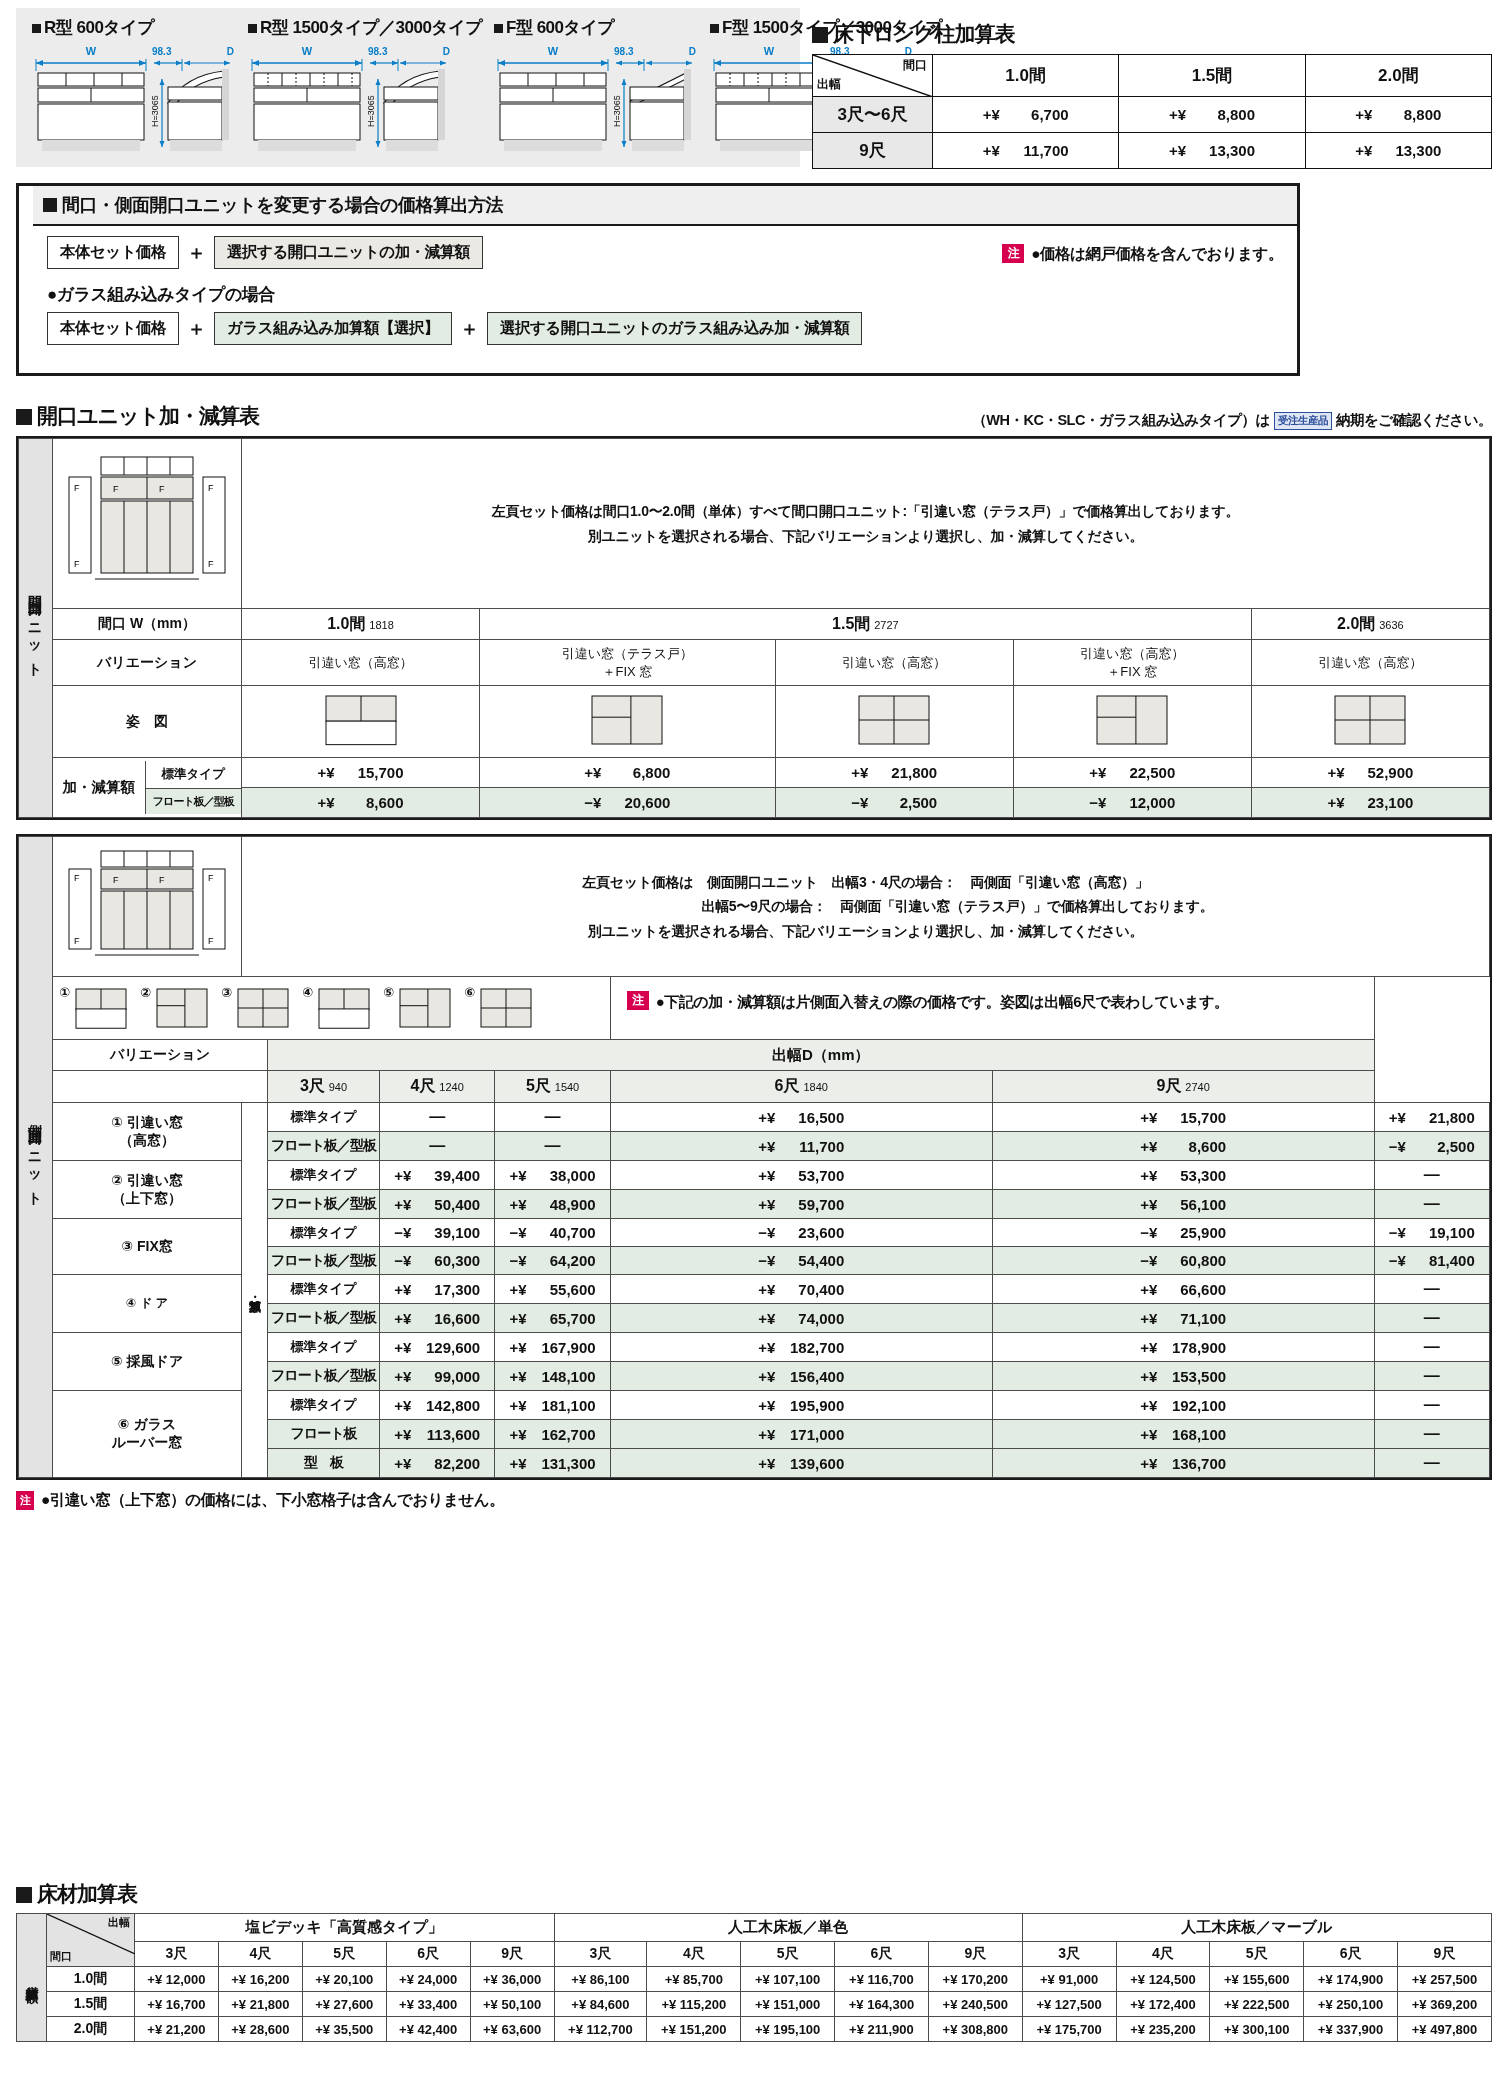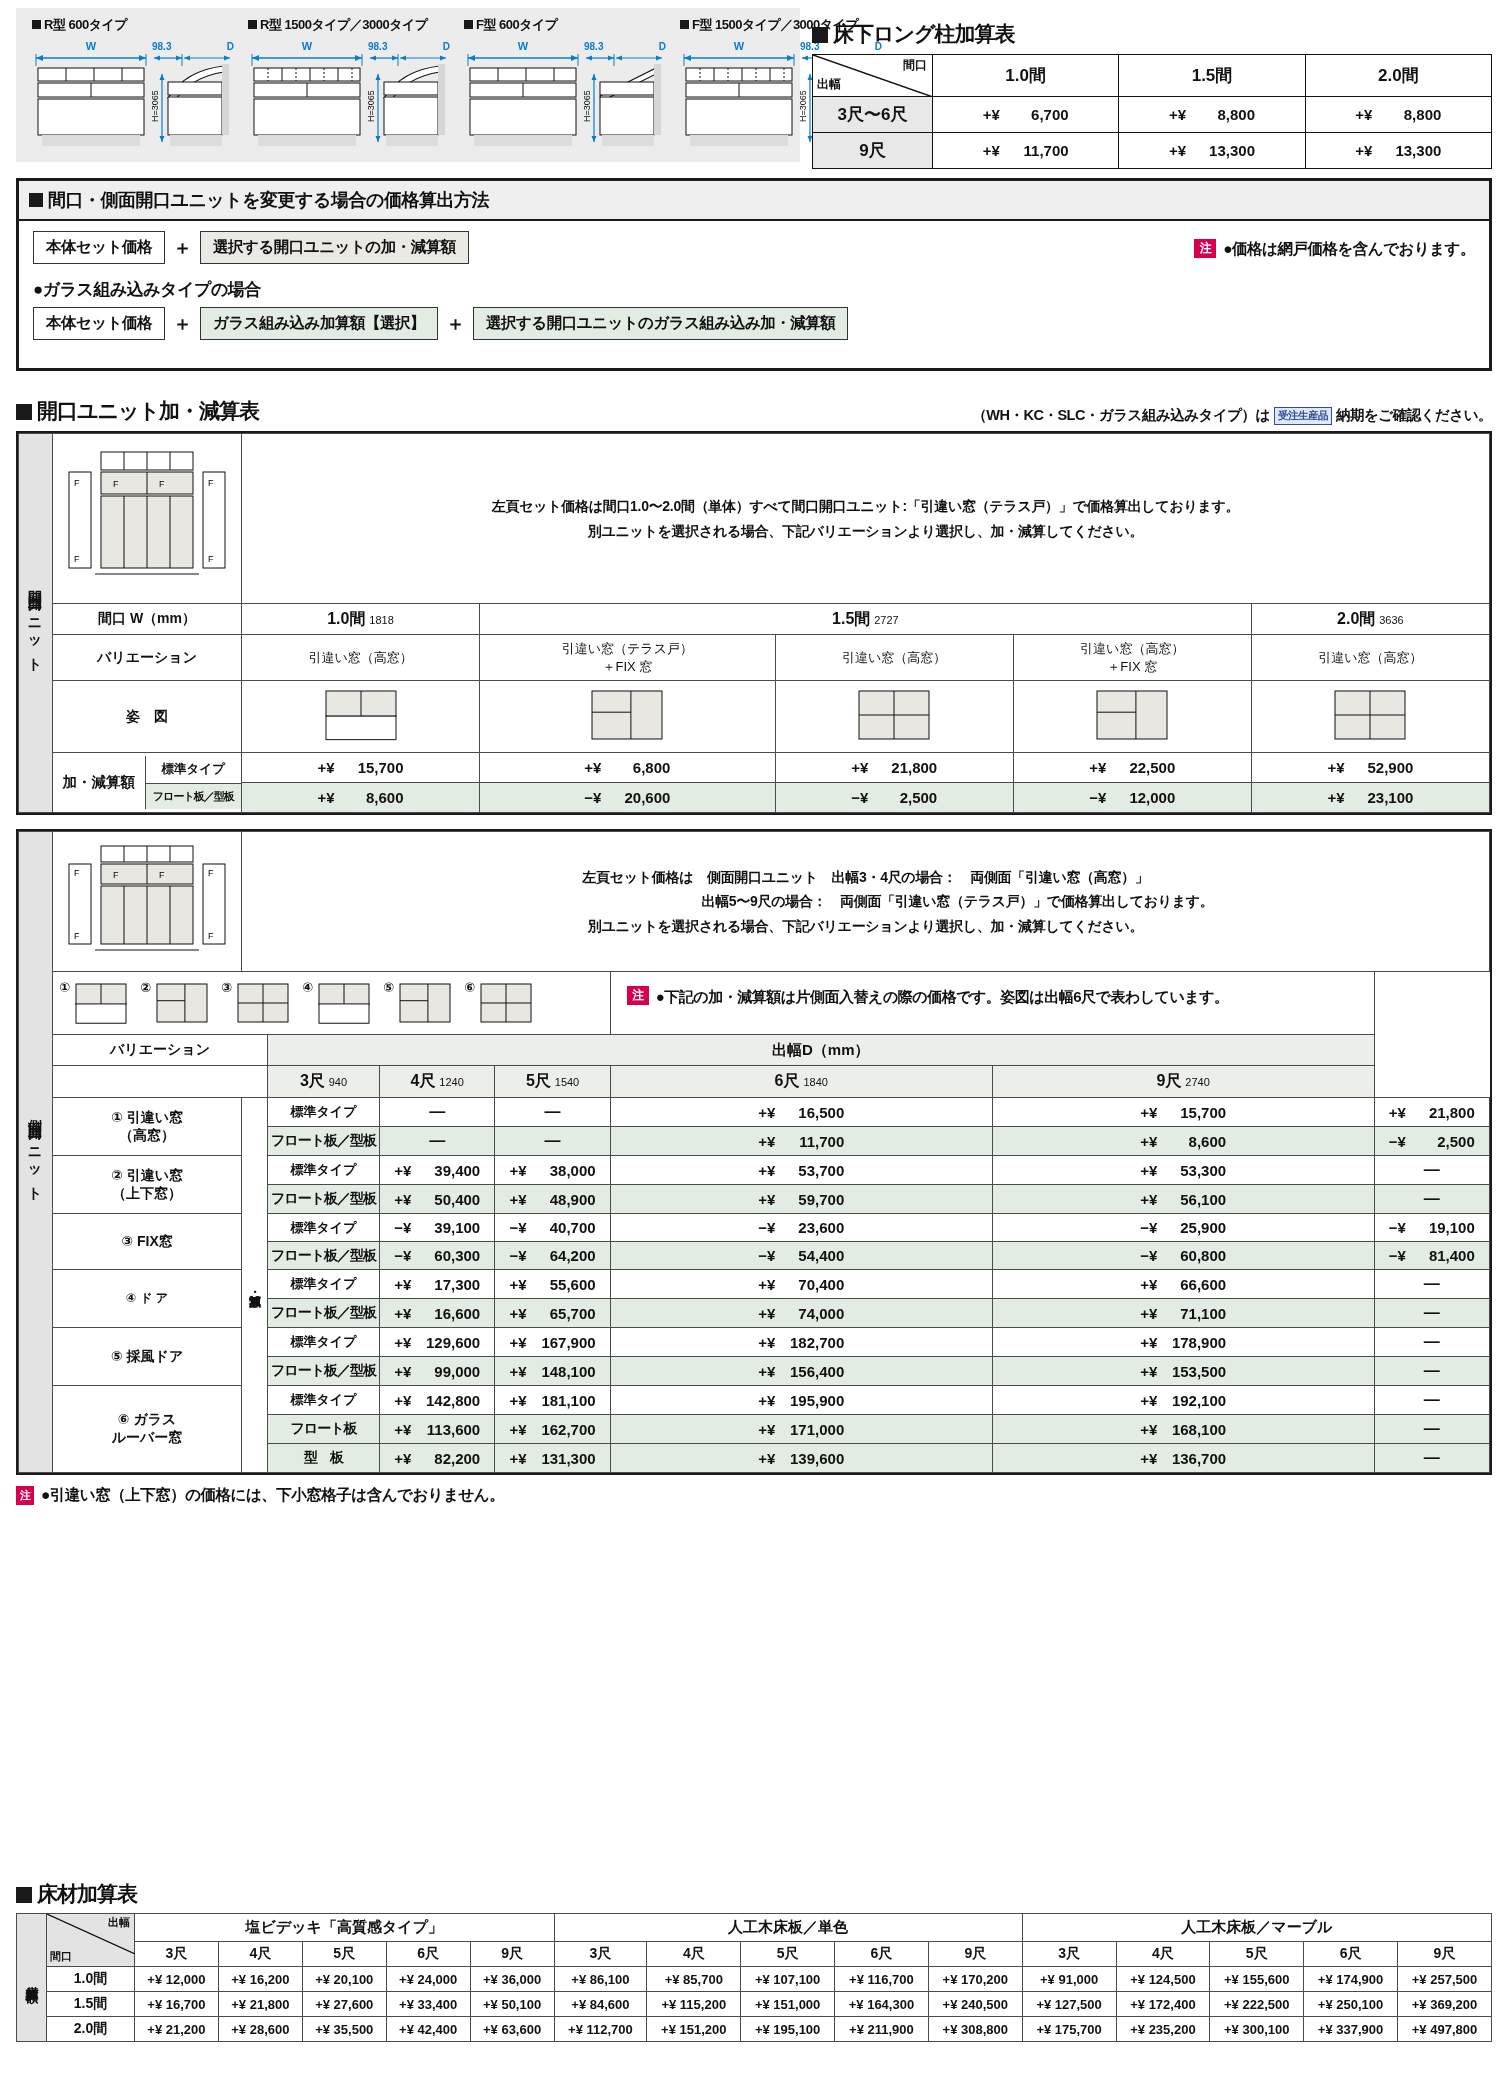--- a/index.html
+++ b/index.html
@@ -17,21 +17,21 @@
   
   .diagram-strip {
     display:flex;
     background:#ececec;
     margin:8px 0 0 0;
     padding:8px 10px 14px 10px;
     width:784px;
   }
   .diagram-cell { flex:1; padding:0 6px; }
   .diagram-title {
-    font-size:13px; font-weight:bold; letter-spacing:-.5px; white-space:nowrap;
+    font-size:17px; font-weight:bold; letter-spacing:-.5px; white-space:nowrap;
     margin-bottom:6px;
   }
   .diagram-title .sq { display:inline-block; width:9px; height:9px; background:#1a1a1a; margin-right:3px; }
   .dims { display:flex; align-items:flex-end; gap:2px; font-size:10px; }
   .dimlabel { color:#0a7ec8; font-weight:bold; font-size:11px; text-align:center; }
   .dimrow { display:flex; justify-content:space-between; font-size:10px; color:#0a7ec8; font-weight:bold;}
   .fig { position:relative; }
   .fig svg { display:block; }
 
   
@@ -56,21 +56,21 @@
   
   .banner {
     margin:28px 0 0 0; height:40px; background:#8c8c8c; color:#fff;
     display:flex; align-items:center; justify-content:center;
     font-size:19px; font-weight:bold; letter-spacing:0px;
     width:1476px;
     text-shadow: 1px 1px 0 #5f5f5f;
   }
 
   
-  .method-box { border:3px solid #1a1a1a; margin-top:16px; width:1476px; background:#fff; }
+  .method-box { border:3px solid #1a1a1a; margin-top:16px; width:1284px; background:#fff;padding-left:14px; }
   .method-head {
     background:#efefef; border-bottom:2px solid #1a1a1a;
     font-size:18px; font-weight:bold; padding:7px 10px; letter-spacing:-.5px;
   }
   .method-head .sq { display:inline-block; width:14px;height:14px;background:#1a1a1a;margin-right:5px;vertical-align:-1px;}
   .method-body { padding:10px 14px 14px 14px; position:relative; }
   .bullet-line { font-size:17px; font-weight:bold; margin:4px 0 6px 0; letter-spacing:-.5px;}
   .formula { display:flex; align-items:center; gap:8px; margin-bottom:14px;}
   .fbox {
     border:1.5px solid #333; padding:5px 12px; font-size:15.5px; font-weight:bold;

